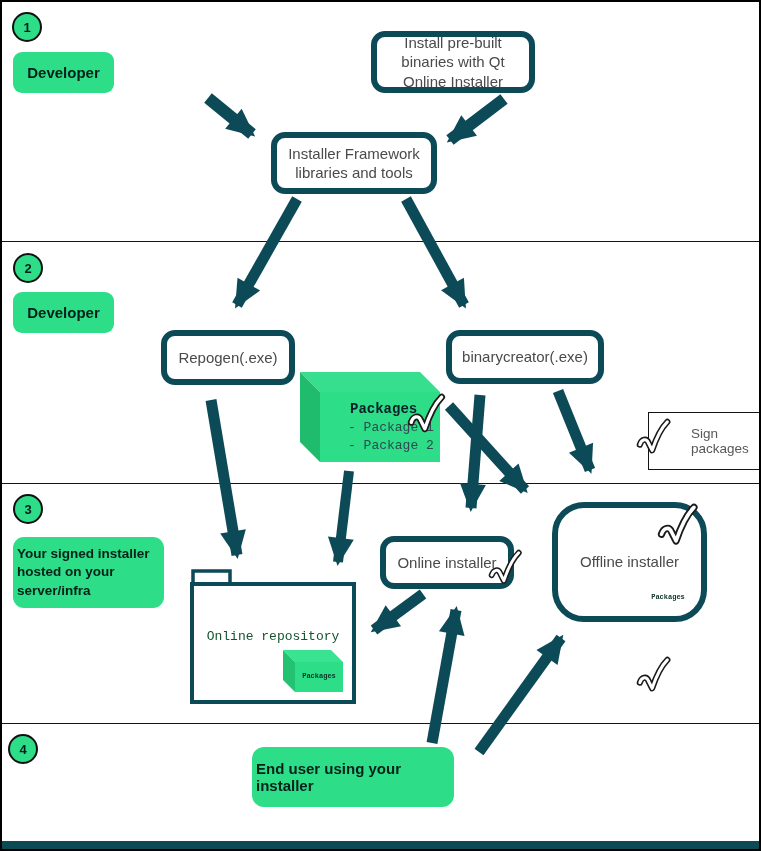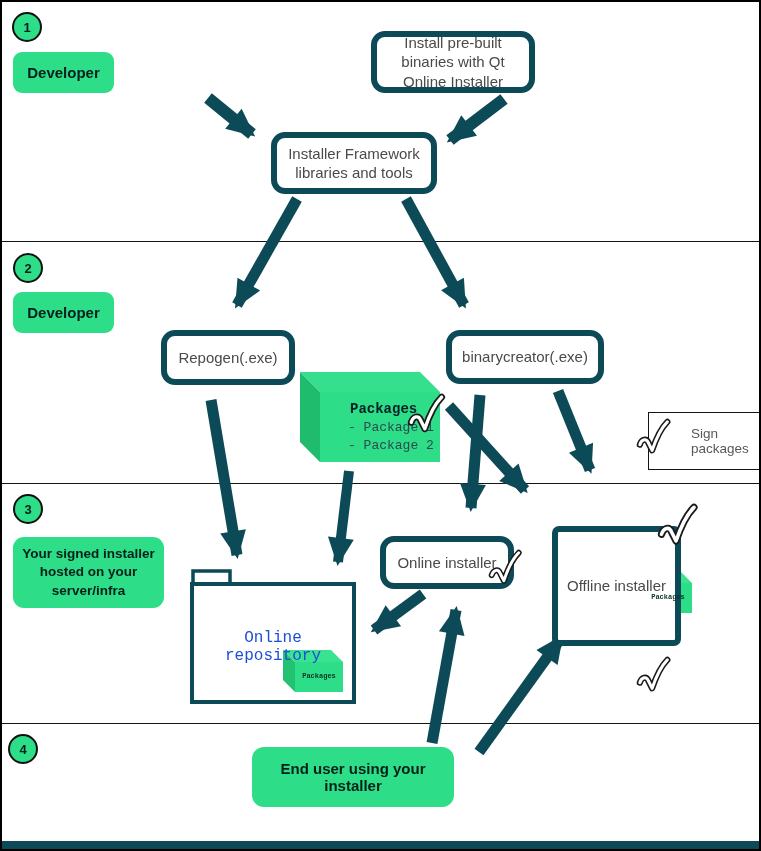--- a/index.html
+++ b/index.html
@@ -14,37 +14,37 @@
   .divider{position:absolute;left:0;width:757px;border-top:1px solid #141414;z-index:0;}
   .footerbar{position:absolute;left:0;bottom:0;width:757px;height:8px;background:#0d4a57;z-index:2;}
   .num{
     position:absolute;width:30px;height:30px;border-radius:50%;
     background:#2edd87;border:2.5px solid #101010;box-sizing:border-box;
     display:flex;align-items:center;justify-content:center;
     font-size:13px;font-weight:bold;color:#03201a;z-index:2;
   }
   .badge{
     position:absolute;background:#2edd87;border-radius:9px;box-sizing:border-box;
-    display:flex;align-items:center;justify-content:center;text-align:center;
+    display:flex;align-items:center;justify-content:center;
     font-weight:bold;color:#03201a;z-index:2;padding:4px;
   }
   .node{
     position:absolute;background:#fff;border:6px solid #0d4a57;border-radius:14px;
     box-sizing:border-box;display:flex;align-items:center;justify-content:center;
     text-align:center;color:#4a4a4a;font-size:15px;line-height:1.3;z-index:2;padding:2px 6px;
   }
   .note{
     position:absolute;background:#fff;border:1.5px solid #141414;box-sizing:border-box;
     display:flex;align-items:center;color:#575757;font-size:13.5px;
     z-index:2;padding-left:42px;margin-left:16px;
   }
   .txt{position:absolute;z-index:2;color:#2c4a50;font-family:Liberation Mono, monospace;}
   .cube-title{font-weight:bold;color:#062128;font-size:14px;}
   .cube-item{font-size:13px;}
-  .folder-label{width:150px;text-align:center;color:#1d4ed8;font-size:16px;}
+  .folder-label{width:150px;text-align:center;color:#14532d;font-size:13px;}
   .mini-label{width:48px;text-align:center;font-size:7px;font-weight:bold;color:#0b3326;}
 </style>
 </head>
 <body>
 
 <div class="canvas">
 
   <div class="divider" style="top:239px"></div>
   <div class="divider" style="top:481px"></div>
   <div class="divider" style="top:721px"></div>
@@ -112,21 +112,21 @@
   <div class="badge" style="left:11px;top:50px;width:101px;height:41px;font-size:15px">Developer</div>
   <div class="badge" style="left:11px;top:290px;width:101px;height:41px;font-size:15px">Developer</div>
   <div class="badge" style="left:11px;top:535px;width:151px;height:71px;font-size:13.5px;line-height:1.35;border-radius:11px">Your signed installer hosted on your server/infra</div>
   <div class="badge" style="left:250px;top:745px;width:202px;height:60px;font-size:15px;border-radius:12px">End user using your installer</div>
 
   <div class="node" style="left:369px;top:29px;width:164px;height:62px">Install pre-built binaries with Qt Online Installer</div>
   <div class="node" style="left:269px;top:130px;width:166px;height:62px">Installer Framework libraries and tools</div>
   <div class="node" style="left:159px;top:328px;width:134px;height:55px">Repogen(.exe)</div>
   <div class="node" style="left:444px;top:328px;width:158px;height:54px">binarycreator(.exe)</div>
   <div class="node" style="left:378px;top:534px;width:134px;height:53px">Online installer</div>
-  <div class="node" style="left:550px;top:524px;width:129px;height:120px;border-radius:7px">Offline installer</div>
+  <div class="node" style="left:550px;top:500px;width:155px;height:120px;border-radius:32px">Offline installer</div>
 
   <div class="note" style="left:630px;top:410px;width:121px;height:58px">Sign packages</div>
 
   <div class="txt folder-label" style="left:196px;top:627px">Online repository</div>
 
   <div class="txt cube-title" style="left:348px;top:399px">Packages</div>
   <div class="txt cube-item" style="left:346px;top:418px">- Package 1</div>
   <div class="txt cube-item" style="left:346px;top:436px">- Package 2</div>
 
   <div class="txt mini-label" style="left:293px;top:670px">Packages</div>

